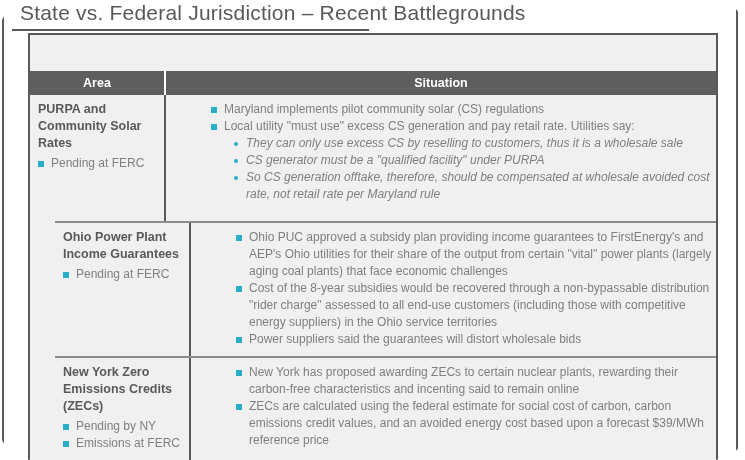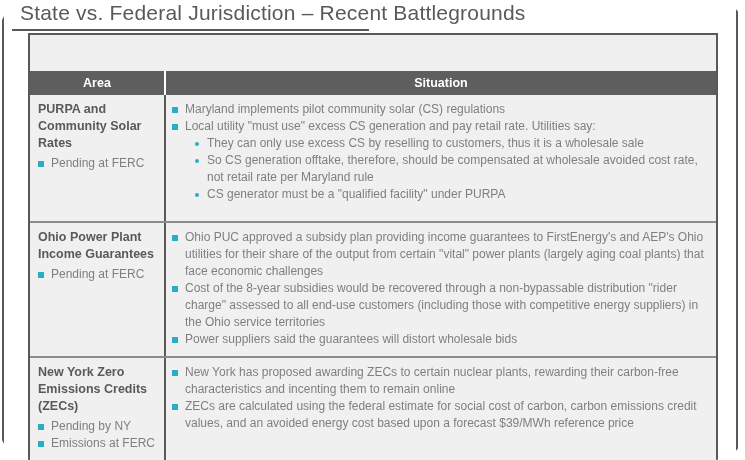--- a/index.html
+++ b/index.html
@@ -70,22 +70,22 @@
     justify-content: center;
   }
   .th-area {
     width: 136px;
     box-sizing: border-box;
     border-right: 2px solid #ffffff;
     flex: 0 0 auto;
   }
   .th-situation { flex: 1; }
 
-  .row { display: flex; }
-  .row + .row { border-top: 2px solid #8c8c8c; }
+  .row { display: flex; gap: 39px; }
+  .row + .row { border-top: 2px solid #8c8c8c; margin-left: 25px; }
 
   .area-cell {
     width: 136px;
     flex: 0 0 auto;
     box-sizing: border-box;
     border-right: 2px solid var(--dark, #595959);
     padding: 6px 5px 6px 8px;
   }
   .sit-cell {
     flex: 1;
@@ -101,21 +101,21 @@
     margin-bottom: 3px;
   }
 
   .b-item {
     display: flex;
     align-items: flex-start;
     font-size: 12px;
     line-height: 17px;
     color: var(--body, #7f7f7f);
   }
-  .b-item.lvl2 { margin-left: 21px; }
+  .b-item.lvl2 { margin-left: 21px; font-style: italic; }
 
   .marker { flex: 0 0 auto; }
   .marker.sq {
     width: 6px;
     height: 6px;
     margin: 6px 7px 0 0;
     background: var(--teal, #29aec7);
   }
   .marker.dot {
     width: 4px;
@@ -158,25 +158,25 @@
             <div class="b-item lvl1">
               <span class="marker sq"></span>
               <span class="b-text">Local utility "must use" excess CS generation and pay retail rate. Utilities say:</span>
             </div>
             <div class="b-item lvl2">
               <span class="marker dot"></span>
               <span class="b-text">They can only use excess CS by reselling to customers, thus it is a wholesale sale</span>
             </div>
             <div class="b-item lvl2">
               <span class="marker dot"></span>
-              <span class="b-text">So CS generation offtake, therefore, should be compensated at wholesale avoided cost rate, not retail rate per Maryland rule</span>
+              <span class="b-text">CS generator must be a "qualified facility" under PURPA</span>
             </div>
             <div class="b-item lvl2">
               <span class="marker dot"></span>
-              <span class="b-text">CS generator must be a "qualified facility" under PURPA</span>
+              <span class="b-text">So CS generation offtake, therefore, should be compensated at wholesale avoided cost rate, not retail rate per Maryland rule</span>
             </div>
           </div>
         </div>
         <div class="row" style="min-height: 133px;">
           <div class="area-cell">
             <div class="area-title">Ohio Power Plant Income Guarantees</div>
             <div class="b-item lvl1">
               <span class="marker sq"></span>
               <span class="b-text">Pending at FERC</span>
             </div>
@@ -204,21 +204,21 @@
               <span class="b-text">Pending by NY</span>
             </div>
             <div class="b-item lvl1">
               <span class="marker sq"></span>
               <span class="b-text">Emissions at FERC</span>
             </div>
           </div>
           <div class="sit-cell">
             <div class="b-item lvl1">
               <span class="marker sq"></span>
-              <span class="b-text">New York has proposed awarding ZECs to certain nuclear plants, rewarding their carbon-free characteristics and incenting them to remain online</span>
+              <span class="b-text">New York has proposed awarding ZECs to certain nuclear plants, rewarding their carbon-free characteristics and incenting said to remain online</span>
             </div>
             <div class="b-item lvl1">
               <span class="marker sq"></span>
               <span class="b-text">ZECs are calculated using the federal estimate for social cost of carbon, carbon emissions credit values, and an avoided energy cost based upon a forecast $39/MWh reference price</span>
             </div>
           </div>
         </div>
       </div>
   </div>
 </div>

